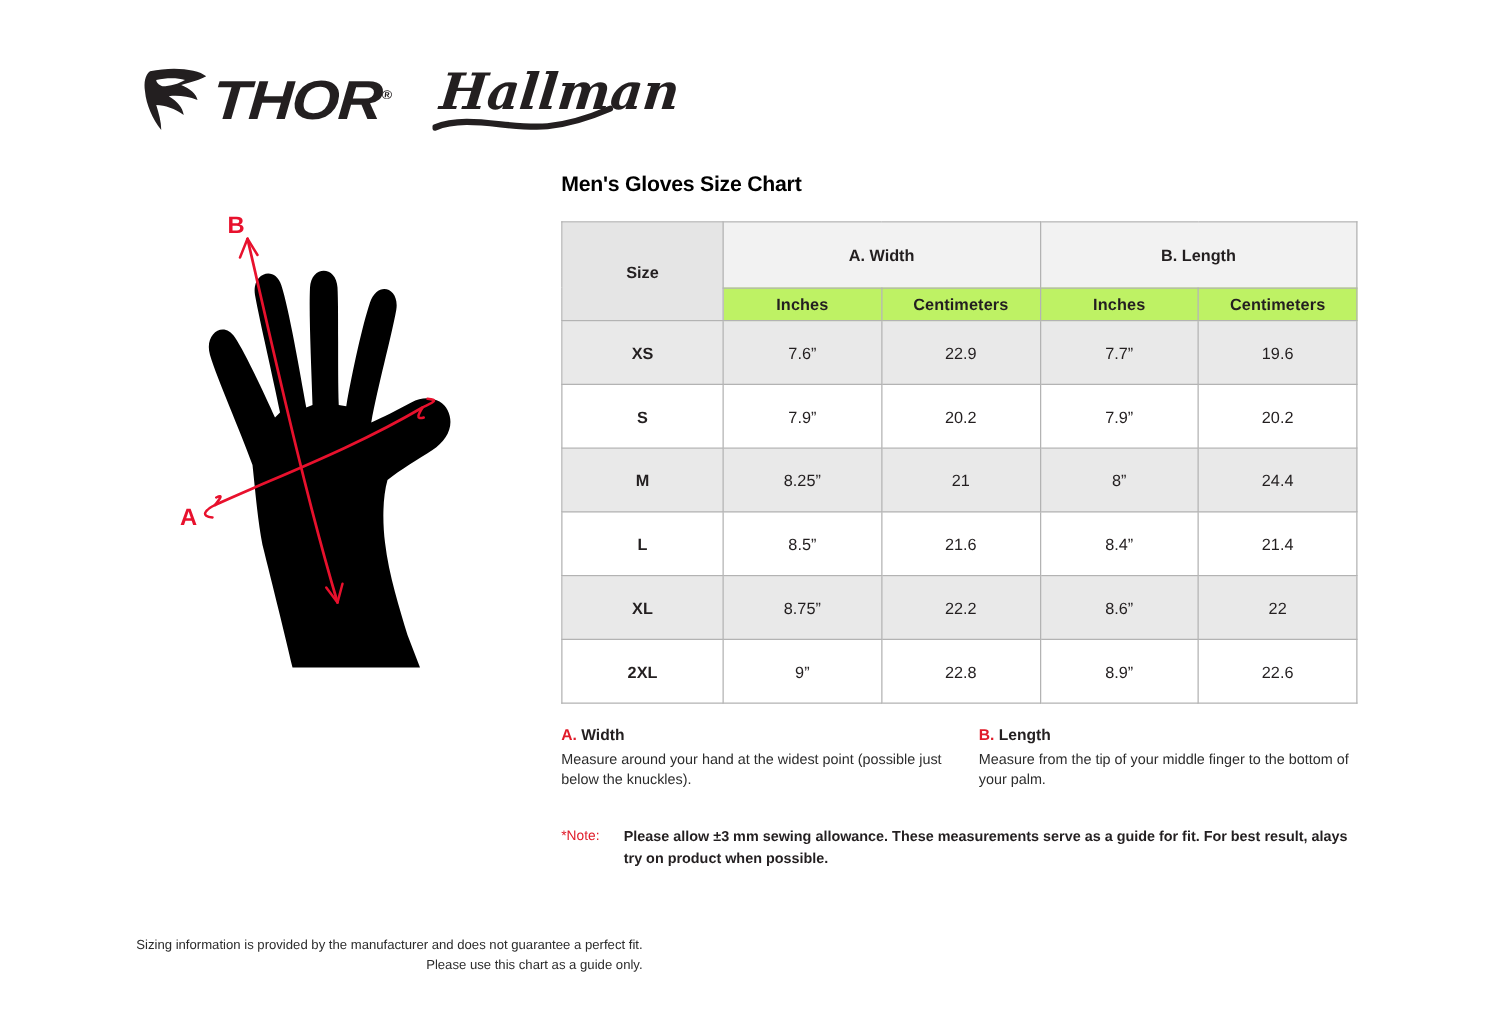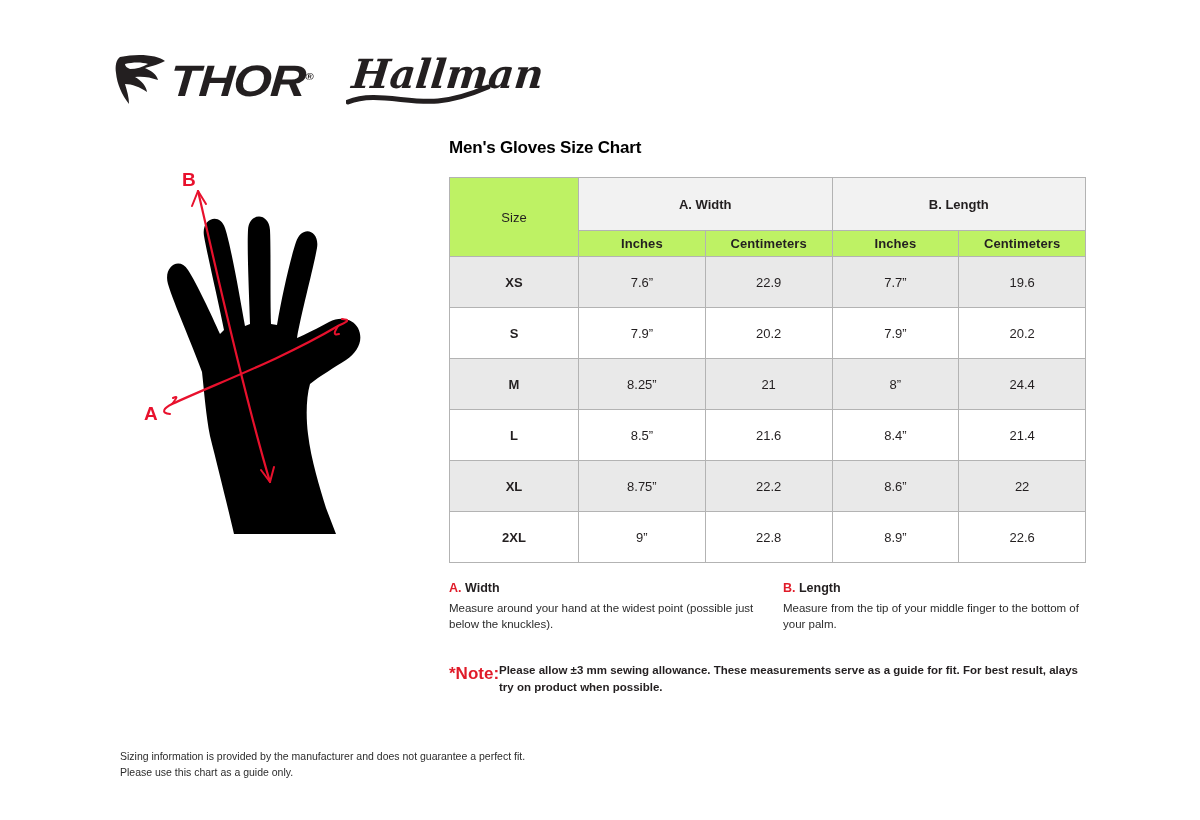--- a/index.html
+++ b/index.html
@@ -110,22 +110,22 @@
   table.size-table td,
   table.size-table th {
     border: 1px solid #b3b3b3;
     text-align: center;
     vertical-align: middle;
     font-size: 13px;
     color: #231f20;
   }
   th.col-size {
     width: 126px;
-    background: #bef264;
-    font-weight: normal;
+    background: #e5e5e5;
+    font-weight: bold;
     font-size: 13.5px;
     height: 76px;
   }
   th.grp {
     background: #f2f2f2;
     font-weight: bold;
     font-size: 14px;
     height: 46px;
   }
   th.unit {
@@ -169,42 +169,42 @@
     color: #2c2c2c;
   }
 
   
   .note-row {
     display: flex;
     margin-top: 29px;
   }
   .note-label {
     color: #e01b29;
-    font-weight: bold;
-    font-size: 17px;
+    font-weight: normal;
+    font-size: 11px;
     width: 50px;
     flex: 0 0 50px;
     line-height: 1.45;
-    text-align: right;
   }
   .note-text {
     font-size: 11.5px;
     font-weight: bold;
     line-height: 1.45;
     max-width: 585px;
   }
 
   
   .footer {
     position: absolute;
-    left: 120px;
+    left: 109px;
     top: 748px;
     font-size: 10.5px;
     line-height: 1.55;
     color: #2c2c2c;
+    text-align: right;
   }
   .footer p { margin: 0; }
 </style>
 </head>
 <body>
 
 <div class="logo-bar">
 
   <div class="thor-logo">
     <svg class="thor-mark" width="56" height="58" viewBox="0 0 56 58">

